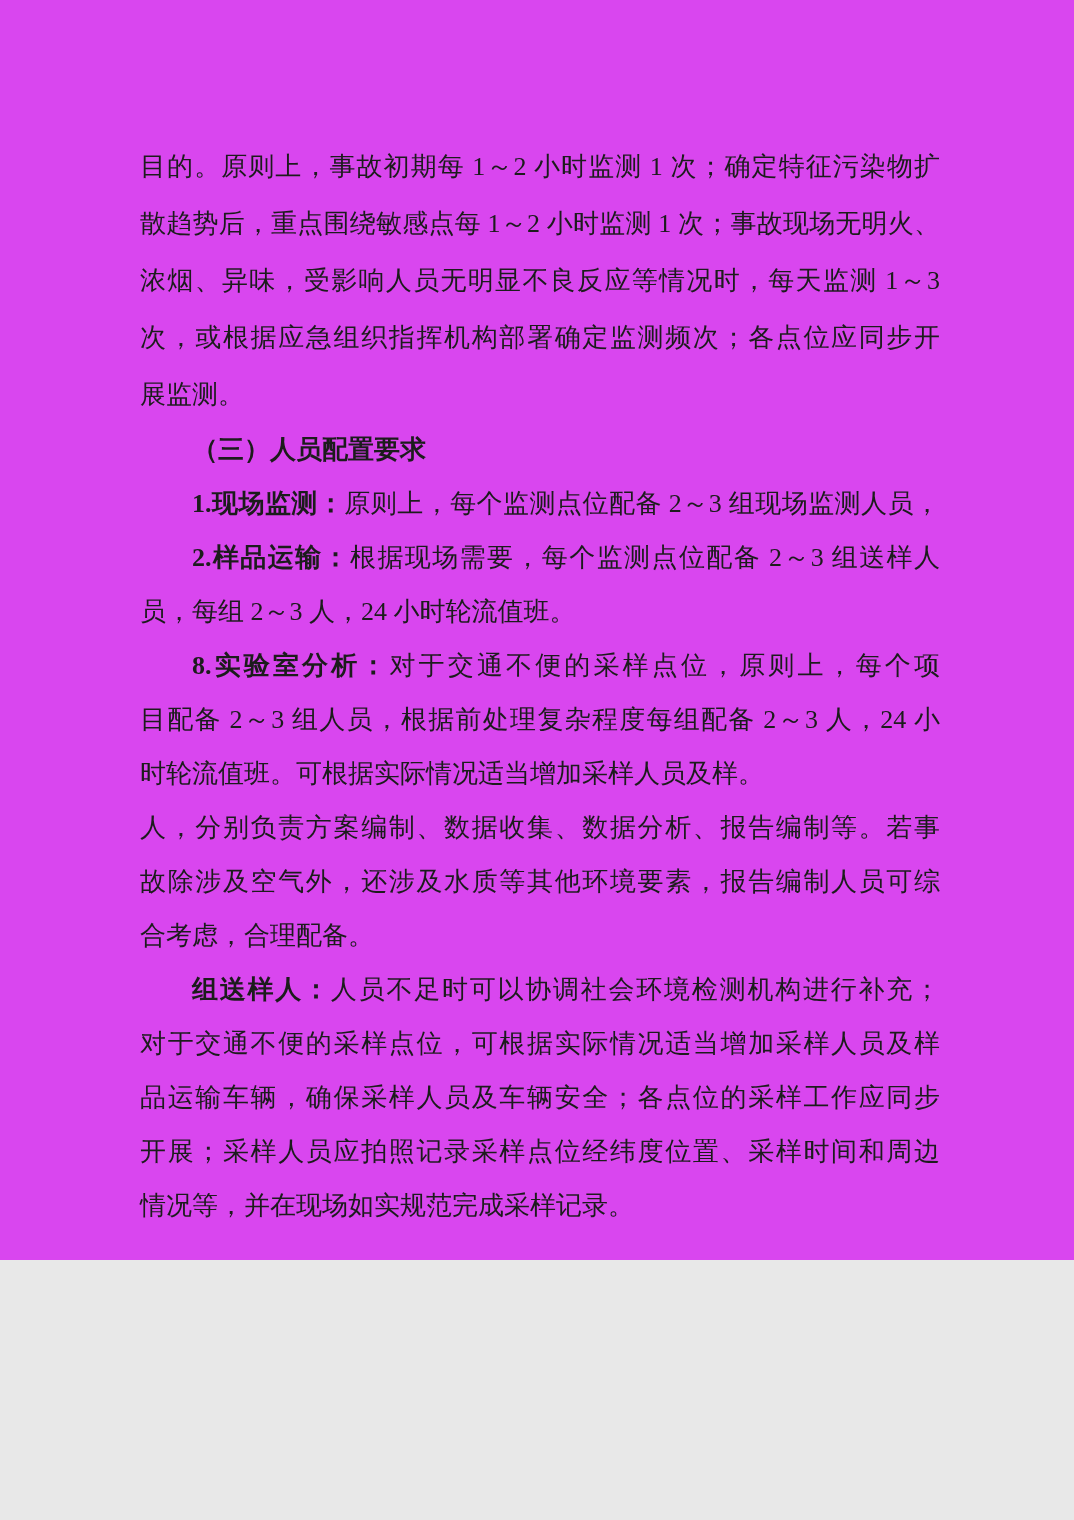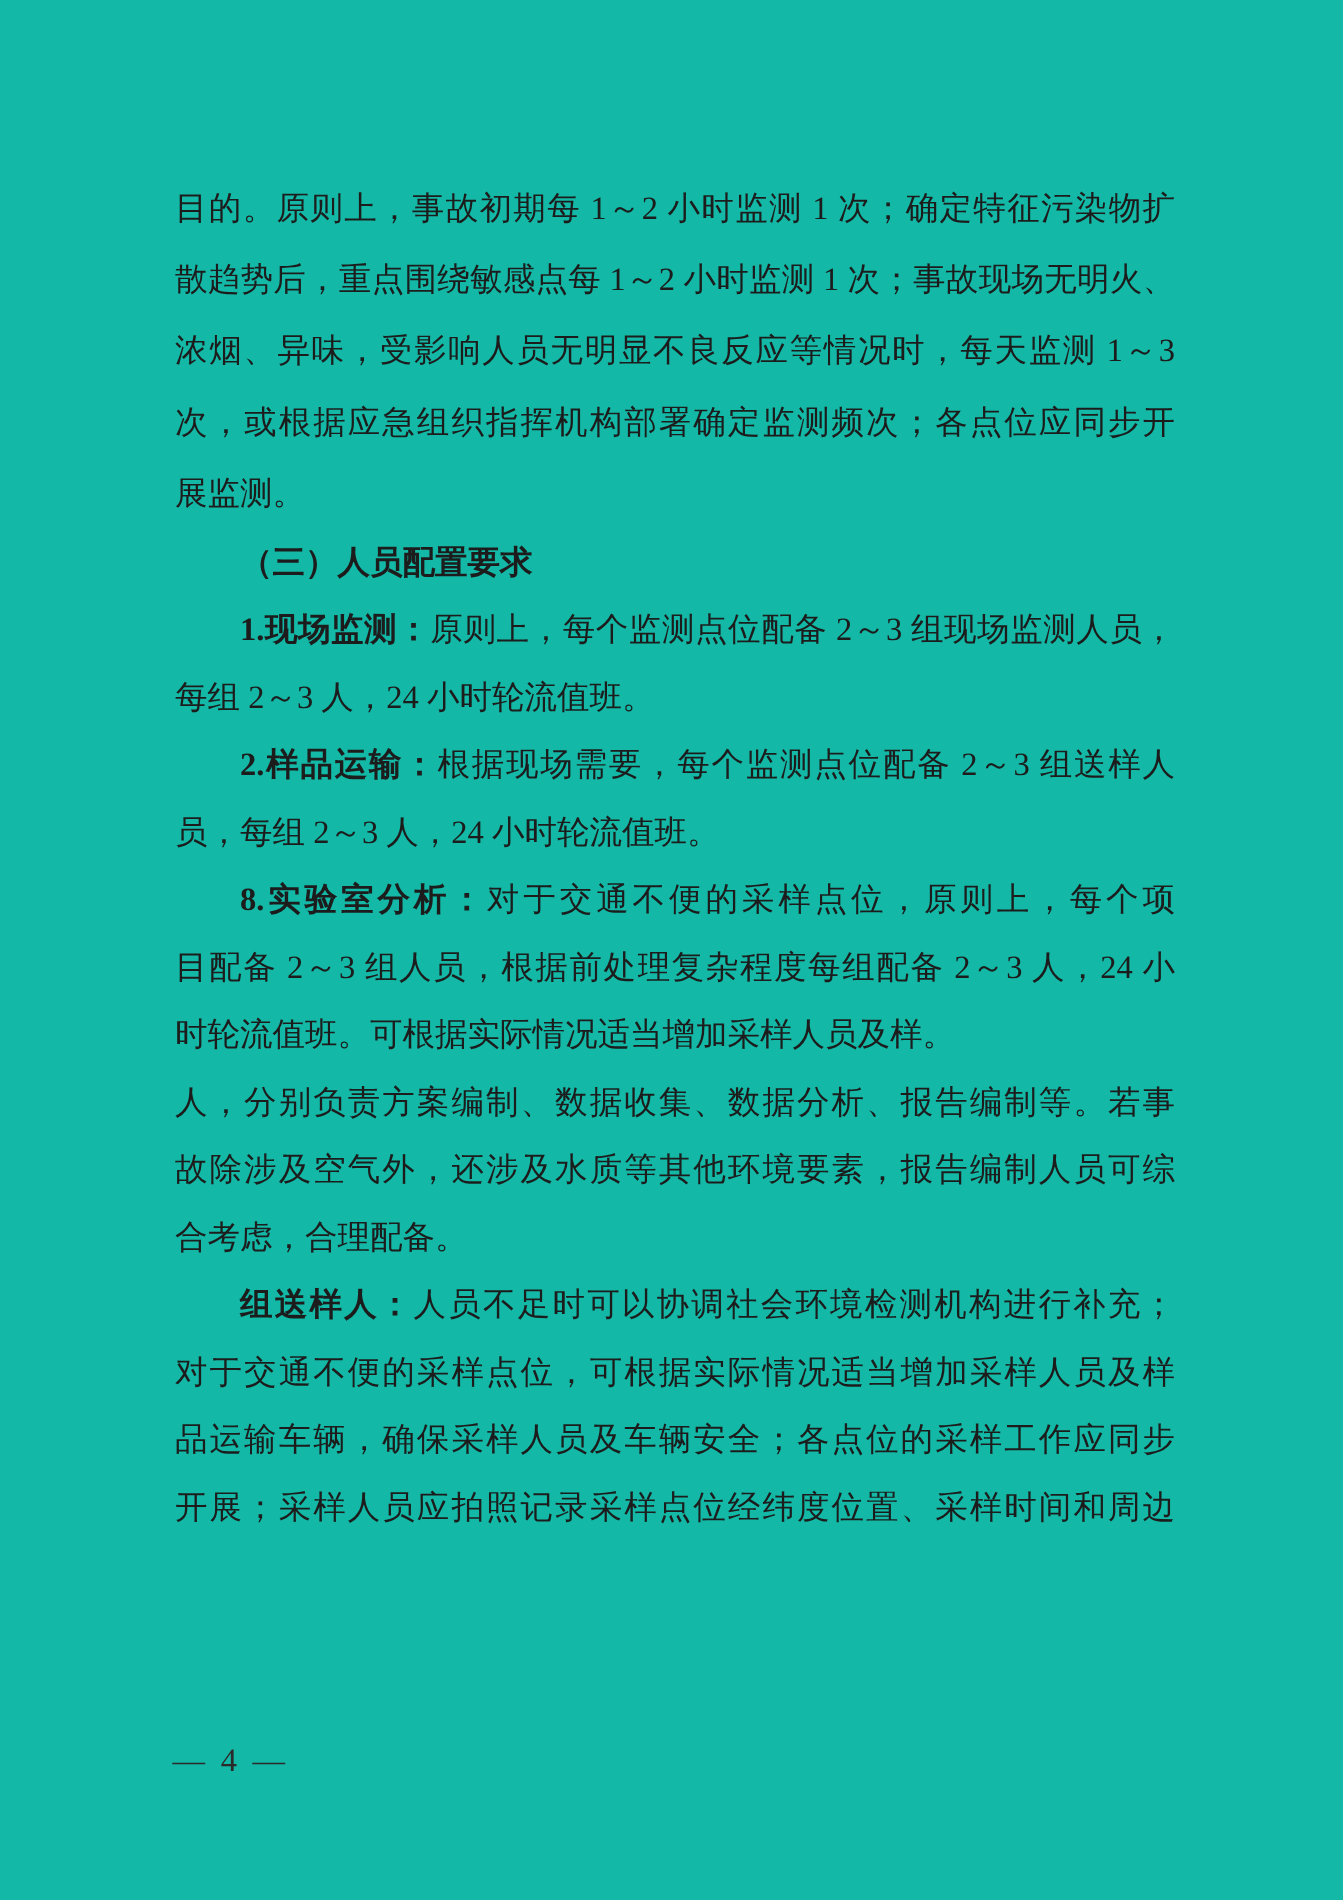--- a/index.html
+++ b/index.html
@@ -1,20 +1,20 @@
 <!DOCTYPE html>
 <html><head>
 <meta charset="utf-8">
 <style>
   html, body { margin: 0; padding: 0; background: #e8e8e8; }
   .page {
     position: relative;
     width: 1074px;
-    height: 1520px;
-    background: #14b8a6;
+    height: 1260px;
+    background: #d946ef;
     font-family: "Liberation Serif", "DejaVu Serif", serif;
     color: #1c1c1c;
     overflow: hidden;
     margin: 0 auto;
   }
   .content {
     position: absolute;
     left: 140px;
     top: 138px;
     width: 800px;
@@ -51,21 +51,20 @@
       <div class="line fill">散趋势后，重点围绕敏感点每 1～2 小时监测 1 次；事故现场无明火、</div>
       <div class="line fill">浓烟、异味，受影响人员无明显不良反应等情况时，每天监测 1～3</div>
       <div class="line fill">次，或根据应急组织指挥机构部署确定监测频次；各点位应同步开</div>
       <div class="line">展监测。</div>
     </div>
 
     <div class="line indent heading">（三）人员配置要求</div>
 
     <div>
       <div class="line fill indent"><span class="bold">1.现场监测：</span><span>原则上，每个监测点位配备 2～3 组现场监测人员，</span></div>
-      <div class="line">每组 2～3 人，24 小时轮流值班。</div>
     </div>
 
     <div>
       <div class="line fill indent"><span class="bold">2.样品运输：</span><span>根据现场需要，每个监测点位配备 2～3 组送样人</span></div>
       <div class="line">员，每组 2～3 人，24 小时轮流值班。</div>
     </div>
 
     <div>
       <div class="line fill indent"><span class="bold">8.实验室分析：</span><span>对于交通不便的采样点位，原则上，每个项</span></div>
       <div class="line fill">目配备 2～3 组人员，根据前处理复杂程度每组配备 2～3 人，24 小</div>
@@ -76,18 +75,19 @@
       <div class="line fill">人，分别负责方案编制、数据收集、数据分析、报告编制等。若事</div>
       <div class="line fill">故除涉及空气外，还涉及水质等其他环境要素，报告编制人员可综</div>
       <div class="line">合考虑，合理配备。</div>
     </div>
 
     <div>
       <div class="line fill indent"><span class="bold">组送样人：</span><span>人员不足时可以协调社会环境检测机构进行补充；</span></div>
       <div class="line fill">对于交通不便的采样点位，可根据实际情况适当增加采样人员及样</div>
       <div class="line fill">品运输车辆，确保采样人员及车辆安全；各点位的采样工作应同步</div>
       <div class="line fill">开展；采样人员应拍照记录采样点位经纬度位置、采样时间和周边</div>
+      <div class="line">情况等，并在现场如实规范完成采样记录。</div>
     </div>
 
   </div>
 
   <div class="footer">— 4 —</div>
 </div>
 
 </body></html>

